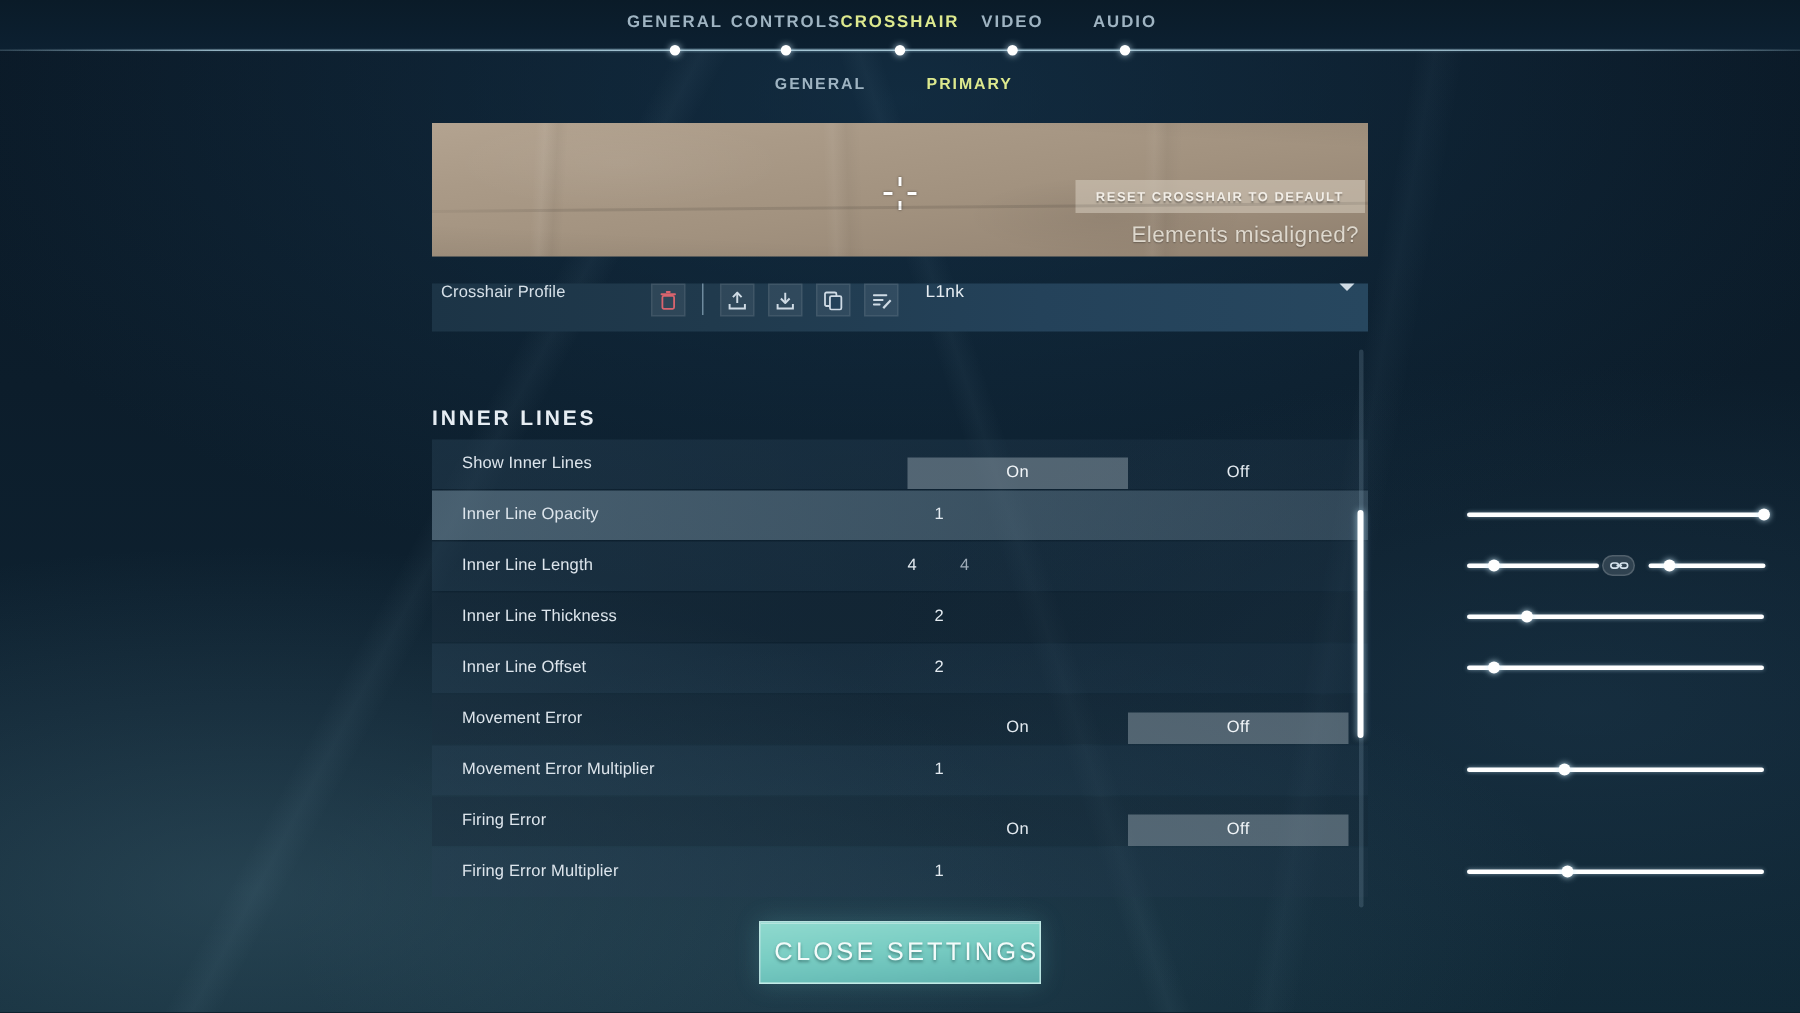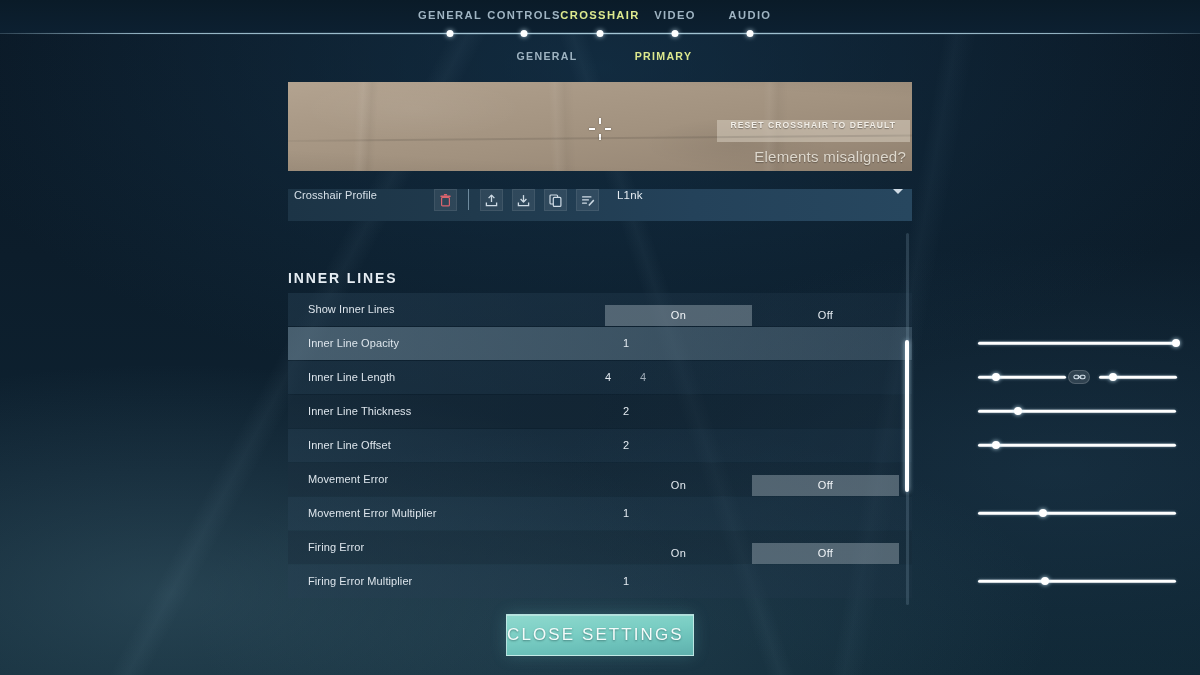--- a/index.html
+++ b/index.html
@@ -83,21 +83,21 @@
   .xhair { position:absolute; left:50%; top:53%; width:24px; height:24px;
            transform:translate(-50%,-50%); }
   .xhair i { position:absolute; background:#fff; box-shadow:0 0 1.5px rgba(0,0,0,.55); }
   .xhair .t { left:11px; top:1px;  width:2px; height:6px; }
   .xhair .b { left:11px; top:17px; width:2px; height:6px; }
   .xhair .l { left:1px;  top:11px; width:6px; height:2px; }
   .xhair .r { left:17px; top:11px; width:6px; height:2px; }
 
   .resetbtn {
     position:absolute; right:2px; top:38px; height:22px;
-    padding:0 14px; display:flex; align-items:flex-start;
+    padding:0 14px; display:flex; align-items:center;
     background:rgba(215,205,192,.55);
     color:#f2eee7; font-size:8.6px; letter-spacing:1.05px; font-weight:700;
     cursor:pointer; white-space:nowrap;
     text-shadow:0 1px 1px rgba(0,0,0,.35);
   }
   .misaligned {
     position:absolute; right:6px; bottom:6px;
     font-size:15px; color:#ded8cd; letter-spacing:.25px; cursor:pointer;
     text-shadow:0 1px 1px rgba(0,0,0,.3);
   }
@@ -183,21 +183,21 @@
              background:rgba(150,180,200,.20); border-radius:2px; }
   .sbthumb { position:absolute; left:905px; top:340px; width:4px; height:152px;
              background:#ffffff; border-radius:2px; cursor:pointer;
              box-shadow:0 0 5px rgba(200,235,255,.7); }
 
   
   .closebtn {
     position:absolute; left:506px; top:614px; width:188px; height:42px;
     background:linear-gradient(175deg,#8fd9ce 0%,#79cdc3 45%,#6bc0b9 72%,#5fb0ad 100%);
     border:1px solid rgba(225,245,245,.65);
-    display:flex; align-items:center; justify-content:flex-start;
+    display:flex; align-items:center; justify-content:flex-end;
     cursor:pointer;
     box-shadow:0 0 16px rgba(110,200,200,.22), inset 0 1px 0 rgba(255,255,255,.35);
   }
   .closebtn span {
     font-size:17px; font-weight:400; letter-spacing:2.1px; color:#f3fbfa;
     text-shadow:0 1px 2px rgba(20,60,60,.5);
   }
 </style>
 </head>
 <body>
@@ -211,21 +211,21 @@
       <div class="dot" style="left: 450px;"></div>
       <div class="tab" style="left: 524px;">CONTROLS</div>
       <div class="dot" style="left: 524px;"></div>
       <div class="tab sel" style="left: 600px;">CROSSHAIR</div>
       <div class="dot" style="left: 600px;"></div>
       <div class="tab" style="left: 675px;">VIDEO</div>
       <div class="dot" style="left: 675px;"></div>
       <div class="tab" style="left: 750px;">AUDIO</div>
       <div class="dot" style="left: 750px;"></div>
       <div class="subtab" style="left: 547px;">GENERAL</div>
-      <div class="subtab sel" style="left: 653px; padding-left: 21px;">PRIMARY</div>
+      <div class="subtab sel" style="left: 636px; padding-left: 21px;">PRIMARY</div>
     </div>
 
   <div class="preview">
     <div class="xhair">
       <i class="t"></i>
       <i class="b"></i>
       <i class="l"></i>
       <i class="r"></i>
     </div>
     <div class="resetbtn">

